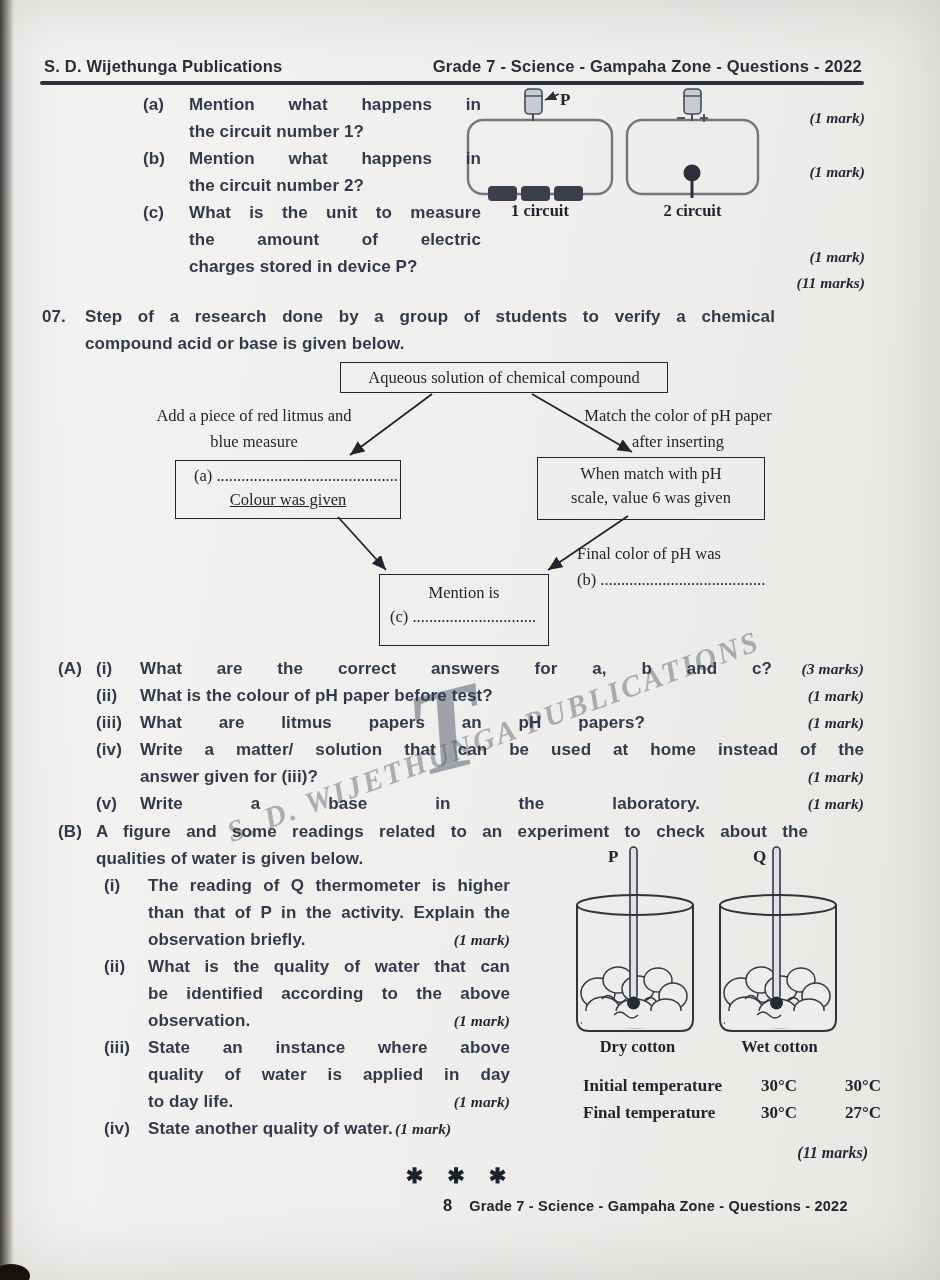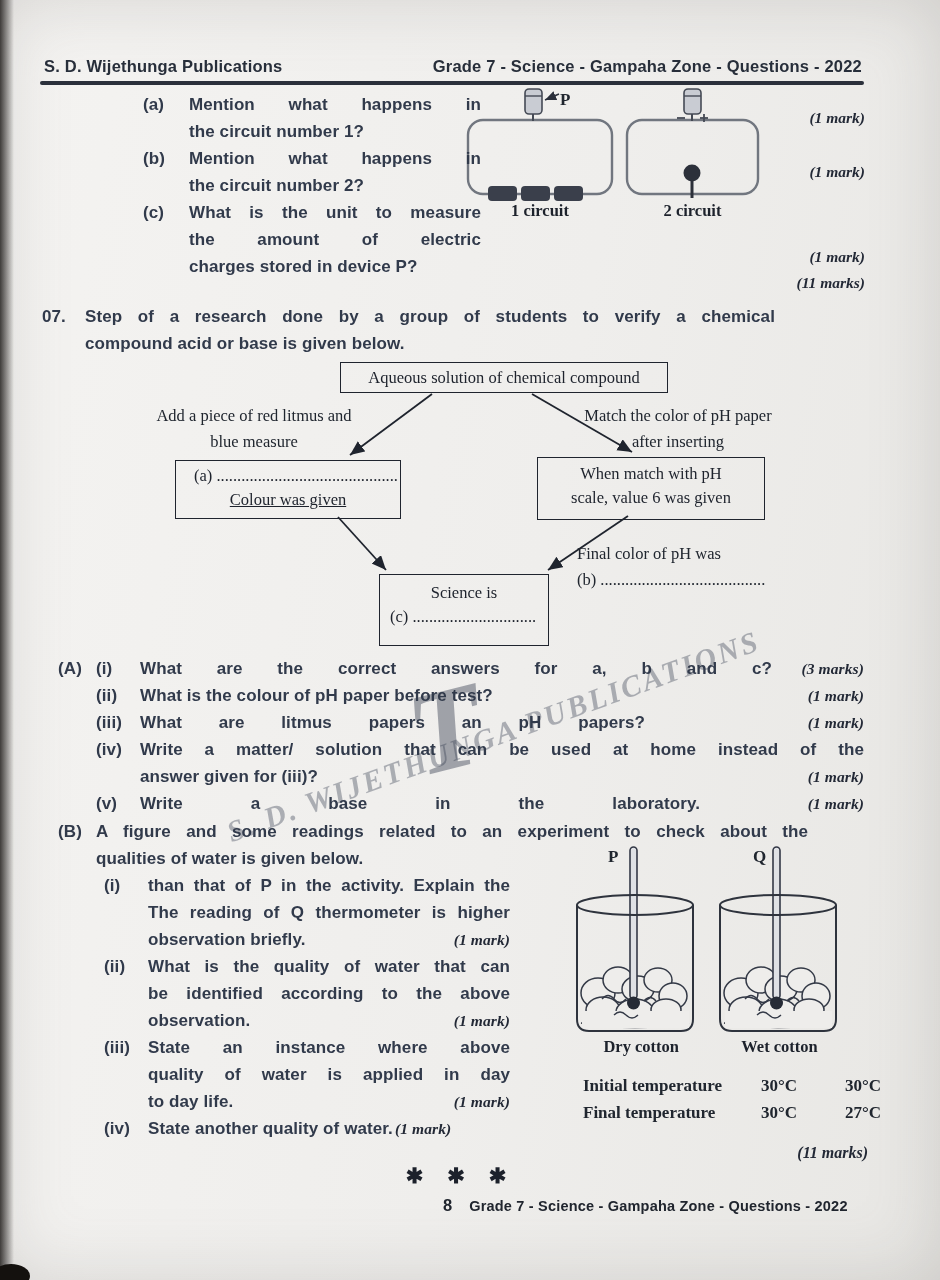--- a/index.html
+++ b/index.html
@@ -129,21 +129,21 @@
   </div>
   <div class="box z3" style="left:537px;top:457px;width:226px;height:57px;padding-top:4px;text-align:center;">
     <span style="display:block;">When match with pH</span>
     <span style="display:block;">scale, value 6 was given</span>
   </div>
   <div class="abs ser z3" style="left:577px;top:541px;width:210px;font-size:16.5px;line-height:26px;">
     <span style="display:block;">Final color of pH was</span>
     <span style="display:block;">(b) ........................................</span>
   </div>
   <div class="box z3" style="left:379px;top:574px;width:168px;height:64px;padding-top:6px;">
-    <span style="display:block;text-align:center;">Science is</span>
+    <span style="display:block;text-align:center;">Mention is</span>
     <span style="display:block;padding-left:10px;">(c) ..............................</span>
   </div>
 
   <svg class="abs z2" style="left:0;top:0;pointer-events:none;" width="940" height="700" viewBox="0 0 940 700">
     <defs>
       <marker id="ah2" markerWidth="10" markerHeight="9" refX="8" refY="3.5" orient="auto">
         <path d="M0,0 L8,3.5 L0,7 z" fill="#1f242e"></path>
       </marker>
     </defs>
     <line x1="432" y1="394" x2="350" y2="455" stroke="#1f242e" stroke-width="1.8" marker-end="url(#ah2)"></line>
@@ -198,22 +198,22 @@
     <div class="row">
       <span class="c1"></span>
       <span>qualities of water is given below.</span>
     </div>
   </div>
 
   <div class="abs sans z3" style="left:104px;top:872px;width:406px;">
     <div class="row">
       <span style="width:44px;flex:none;">(i)</span>
       <span style="flex:1;">
+        <span class="jl" style="display:block;">The reading of Q thermometer is higher</span>
         <span class="jl" style="display:block;">than that of P in the activity. Explain the</span>
-        <span class="jl" style="display:block;">The reading of Q thermometer is higher</span>
         <span style="display:flex;justify-content:space-between;align-items:baseline;">
           <span>observation briefly.</span>
           <span class="mark">(1 mark)</span>
         </span>
       </span>
     </div>
     <div class="row">
       <span style="width:44px;flex:none;">(ii)</span>
       <span style="flex:1;">
         <span class="jl" style="display:block;">What is the quality of water that can</span>
@@ -267,21 +267,21 @@
         <circle cx="75.5" cy="160" r="6.5" fill="#262b36"></circle>
       </g>
     </defs>
     <use href="#beaker" x="0" y="0"></use>
     <use href="#beaker" x="143" y="0"></use>
     <ellipse cx="77" cy="62" rx="58" ry="10" fill="none" stroke="#2e333d" stroke-width="2"></ellipse>
     <ellipse cx="220" cy="62" rx="58" ry="10" fill="none" stroke="#2e333d" stroke-width="2"></ellipse>
   </svg>
   <div class="abs ser z3" style="left:608px;top:847px;font-weight:700;font-size:17px;">P</div>
   <div class="abs ser z3" style="left:753px;top:847px;font-weight:700;font-size:17px;">Q</div>
-  <div class="abs cap z3" style="left:544px;top:1037px;width:135px;text-align:right;">Dry cotton</div>
+  <div class="abs cap z3" style="left:570px;top:1037px;width:135px;">Dry cotton</div>
   <div class="abs cap z3" style="left:712px;top:1037px;width:135px;">Wet cotton</div>
 
   <div class="abs ser z3" style="left:583px;top:1072px;font-size:17px;font-weight:700;line-height:27px;">
     <div class="row">
       <span class="temp-label">Initial temperature</span>
       <span class="temp-val">30°C</span>
       <span class="temp-val2">30°C</span>
     </div>
     <div class="row">
       <span class="temp-label">Final temperature</span>

